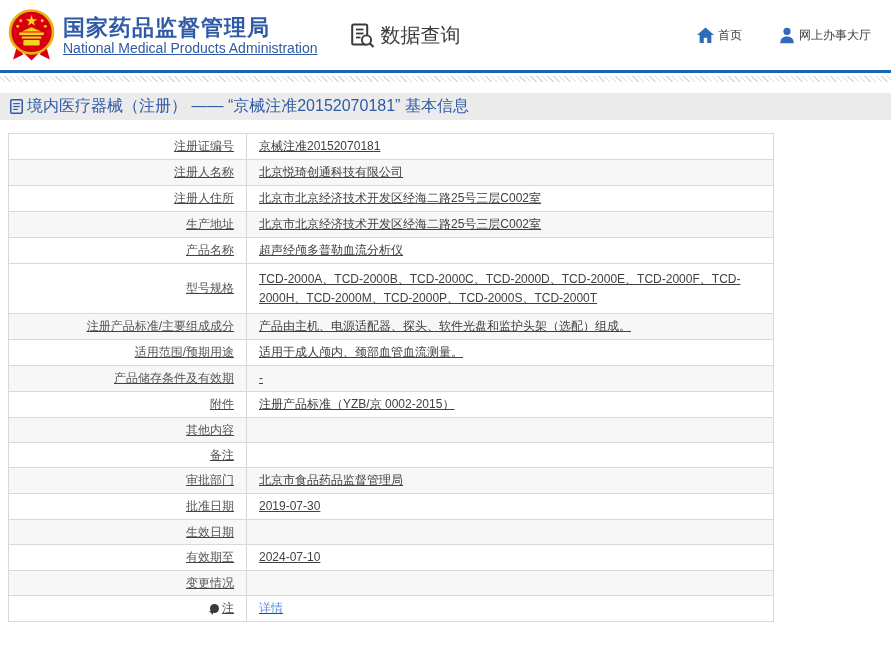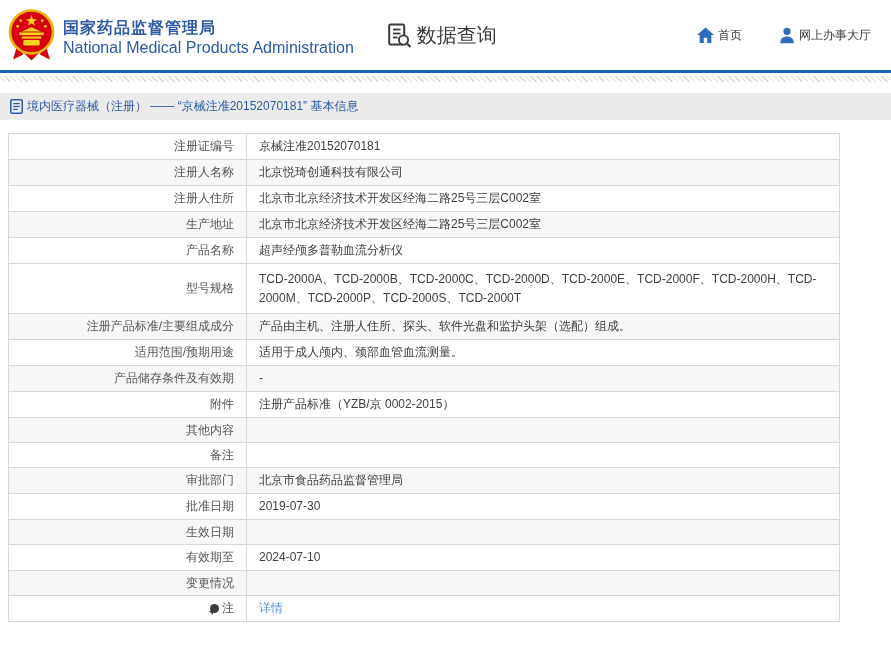--- a/index.html
+++ b/index.html
@@ -19,24 +19,24 @@
   }
 
   
   .header{
     height:70px;display:flex;align-items:center;
     padding:0 14px 0 8px;background:#fff;
   }
   .logo{flex:0 0 auto;margin-right:8px;display:flex;align-items:center;cursor:pointer;}
   .agency-titles{display:flex;flex-direction:column;justify-content:center;cursor:pointer;}
   .agency-zh{
-    color:var(--accent-blue);font-size:16px;font-weight:bold;
+    color:var(--accent-blue);font-size:22px;font-weight:bold;
     letter-spacing:1px;line-height:26px;
   }
-  .agency-en{color:var(--accent-blue);font-size:16px;line-height:14px;}
+  .agency-en{color:var(--accent-blue);font-size:14px;line-height:14px;text-decoration:underline;}
   .data-query{
     display:flex;align-items:center;margin-left:32px;cursor:pointer;
   }
   .data-query-label{font-size:20px;color:#3a3a3a;margin-left:4px;}
   .header-spacer{flex:1 1 auto;}
   .top-nav{display:flex;gap:36px;padding-right:6px;}
   .nav-item{
     display:flex;align-items:flex-start;gap:3px;
     cursor:pointer;min-width:40px;
   }
@@ -48,25 +48,25 @@
     height:6px;margin-top:3px;
     background:repeating-linear-gradient(45deg,#ffffff 0 3px,#d9d9d9 3px 4px);
   }
 
   
   .breadcrumb-bar{
     margin-top:11px;height:27px;background:var(--breadcrumb-bg);
     display:flex;align-items:center;padding:0 10px;
   }
   .breadcrumb-icon{display:flex;align-items:center;margin-right:4px;}
-  .breadcrumb-text{font-size:12px;color:var(--accent-blue);}
+  .breadcrumb-text{font-size:16px;color:var(--accent-blue);}
 
   
   .table-wrap{margin:13px 8px 0 8px;}
-  table{border-collapse:collapse;width:832px;table-layout:fixed;}
+  table{border-collapse:collapse;width:766px;table-layout:fixed;text-decoration:underline;}
   td{
     border:1px solid var(--table-border);
     font-size:12px;vertical-align:middle;
   }
   tr{height:25px;}
   tr.tall{height:50px;}
   tr.alt td{background:var(--alt-row-bg);}
   .cell-label{
     width:238px;text-align:right;padding:3px 12px 3px 6px;
     color:#555;
@@ -180,21 +180,21 @@
         <tr>
           <td class="cell-label">产品名称</td>
           <td class="cell-value">超声经颅多普勒血流分析仪</td>
         </tr>
         <tr class="tall">
           <td class="cell-label">型号规格</td>
           <td class="cell-value">TCD-2000A、TCD-2000B、TCD-2000C、TCD-2000D、TCD-2000E、TCD-2000F、TCD-2000H、TCD-2000M、TCD-2000P、TCD-2000S、TCD-2000T</td>
         </tr>
         <tr class="alt">
           <td class="cell-label">注册产品标准/主要组成成分</td>
-          <td class="cell-value">产品由主机、注册人住所、探头、软件光盘和监护头架（选配）组成。</td>
+          <td class="cell-value">产品由主机、电源适配器、探头、软件光盘和监护头架（选配）组成。</td>
         </tr>
         <tr>
           <td class="cell-label">适用范围/预期用途</td>
           <td class="cell-value">适用于成人颅内、颈部血管血流测量。</td>
         </tr>
         <tr class="alt">
           <td class="cell-label">产品储存条件及有效期</td>
           <td class="cell-value">-</td>
         </tr>
         <tr>

